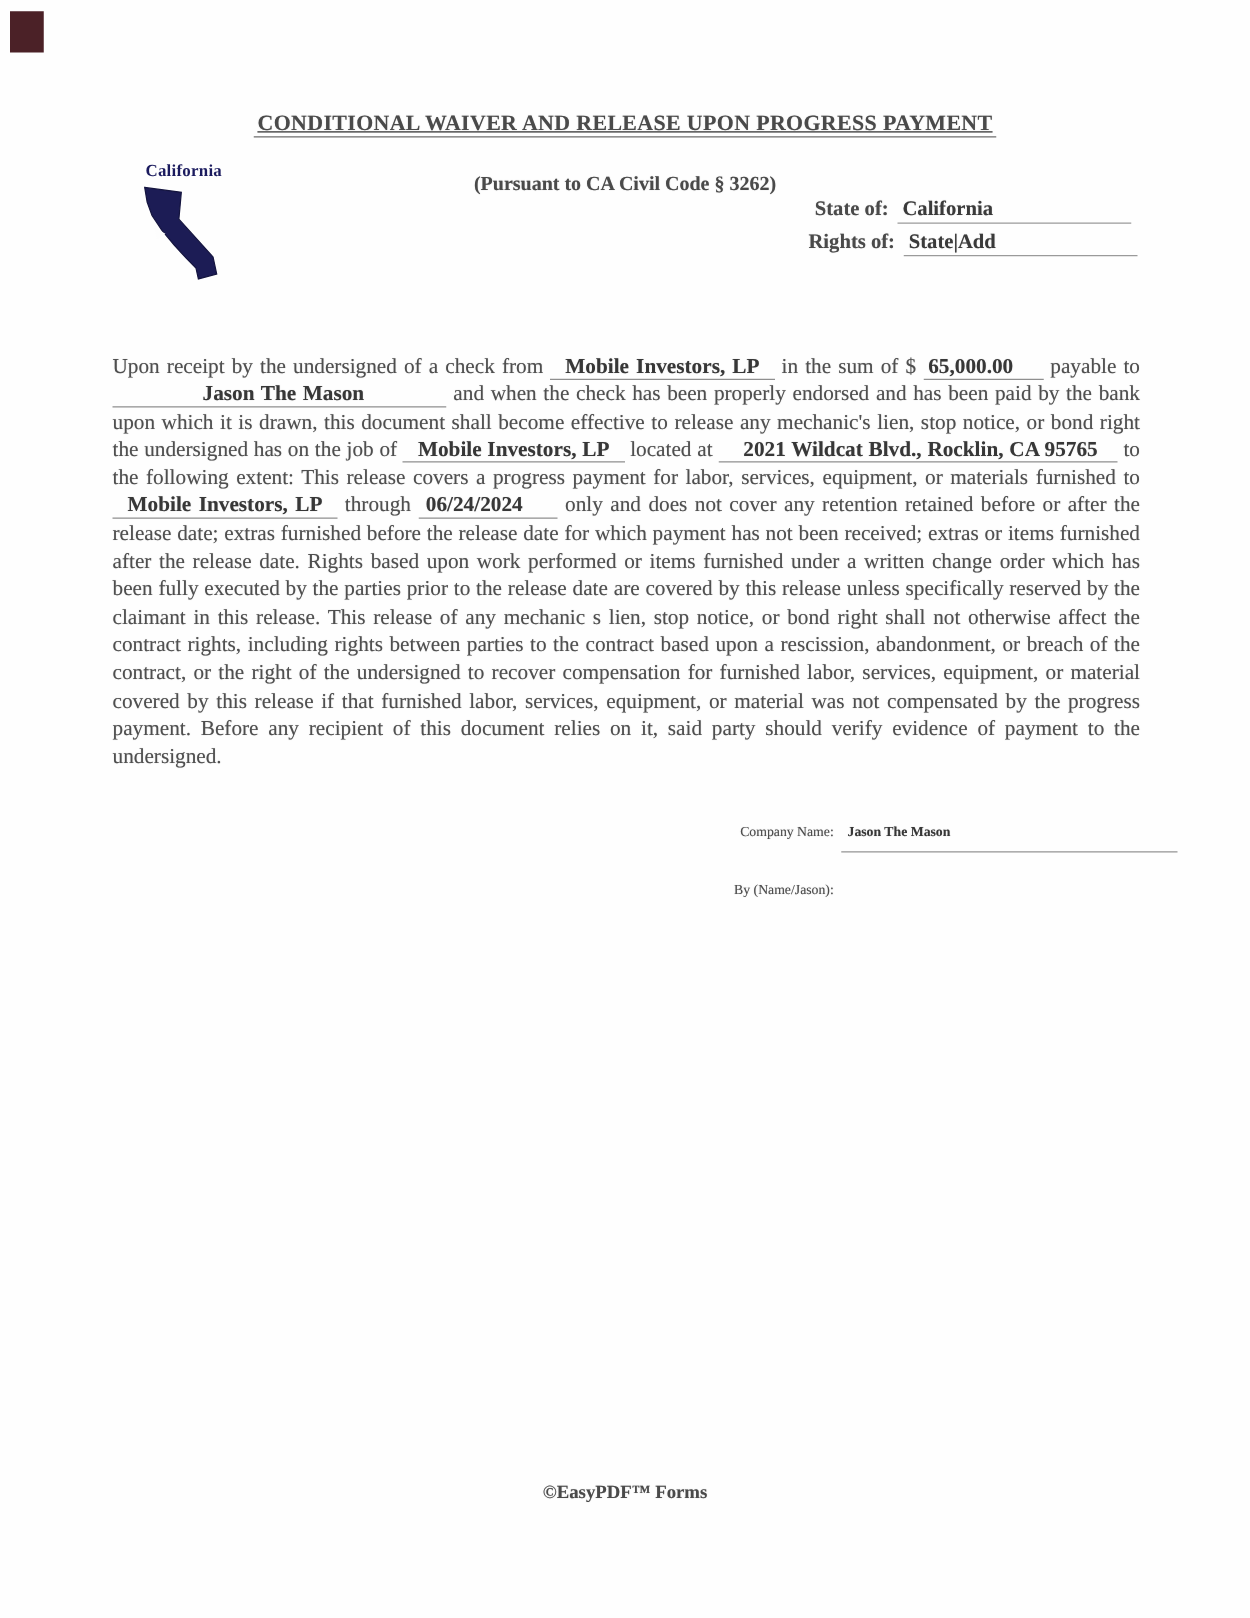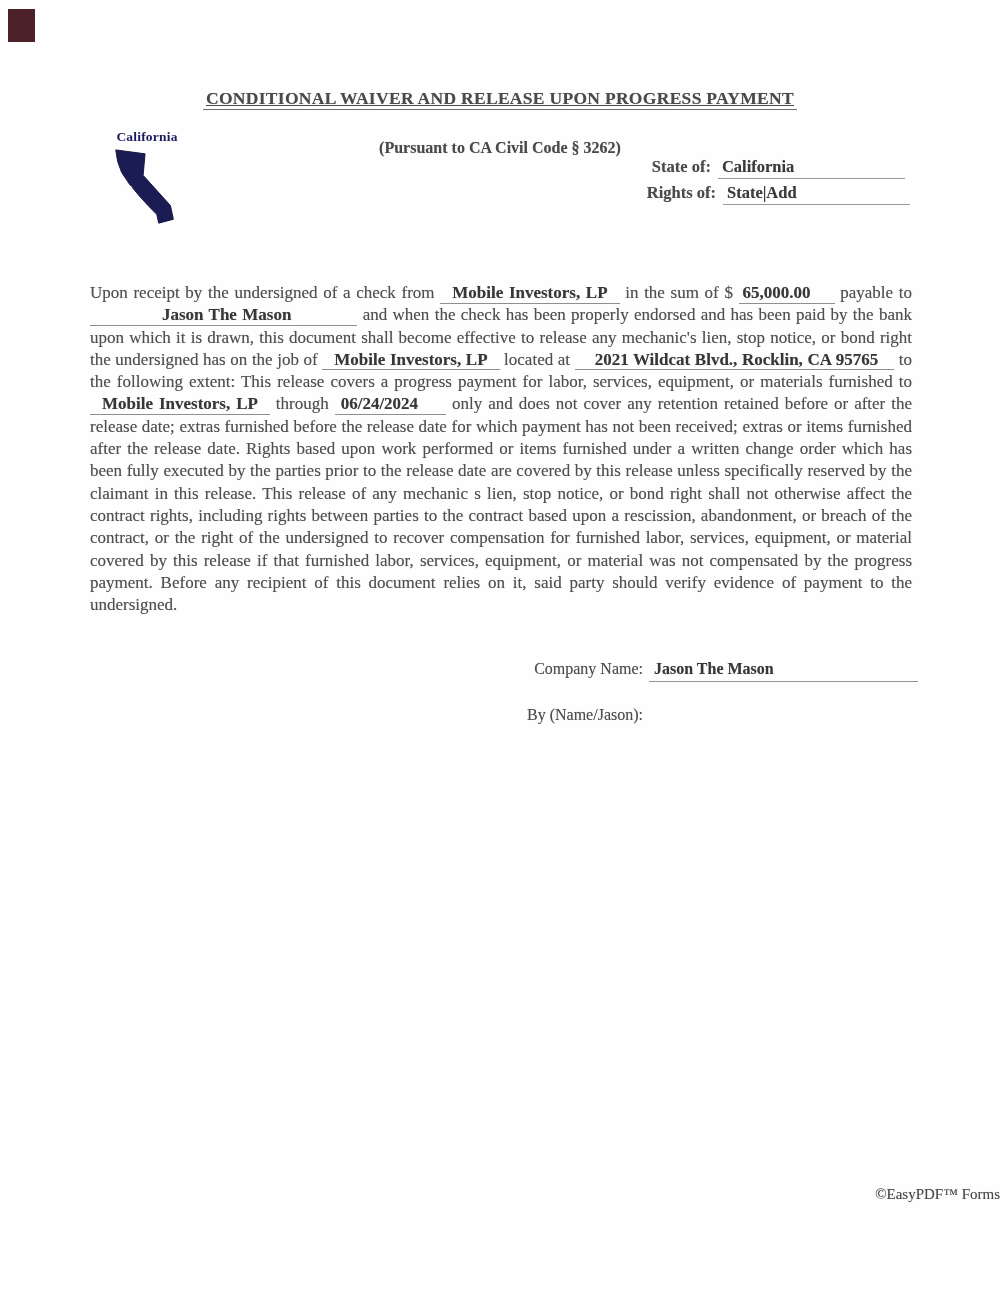--- a/index.html
+++ b/index.html
@@ -59,32 +59,32 @@
     font-weight: bold; color: #373737;
     border-bottom: 1px solid #8f8f8f; white-space: nowrap; padding-bottom: 0.5px;
   }
   .pad-md { padding-left: 12px; padding-right: 12px; }
   .pad-lg { padding-left: 20px; padding-right: 16px; }
   .pad-xl { padding-left: 72px; padding-right: 66px; }
   .pad-dt { padding-left: 6px;  padding-right: 28px; }
   .pad-amt{ padding-left: 4px;  padding-right: 24px; }
 
   
-  .sig-block { position: absolute; left: 500px; top: 660px; font-size: 16px; }
+  .sig-block { position: absolute; left: 524px; top: 660px; font-size: 11px; }
   .sig-row { display: flex; align-items: baseline; margin-bottom: 24px; }
   .sig-label { width: 143px; text-align: right; margin-right: 6px; color: #4d4d4d; white-space: nowrap; }
   .sig-value {
     width: 264px; border-bottom: 1px solid #949494;
     font-weight: bold; color: #373737; padding: 0 0 1px 5px; min-height: 20px;
   }
 
   
   .doc-footer {
     position: absolute; top: 1186px; left: 0; width: 100%;
-    text-align: right; font-weight: normal; font-size: 15px; color: #4a4a4a;
+    text-align: center; font-weight: bold; font-size: 15px; color: #4a4a4a;
   }
 </style>
 </head>
 <body>
 
 <div class="page">
 
   <div class="corner-artifact"></div>
 
   <div class="doc-title">

